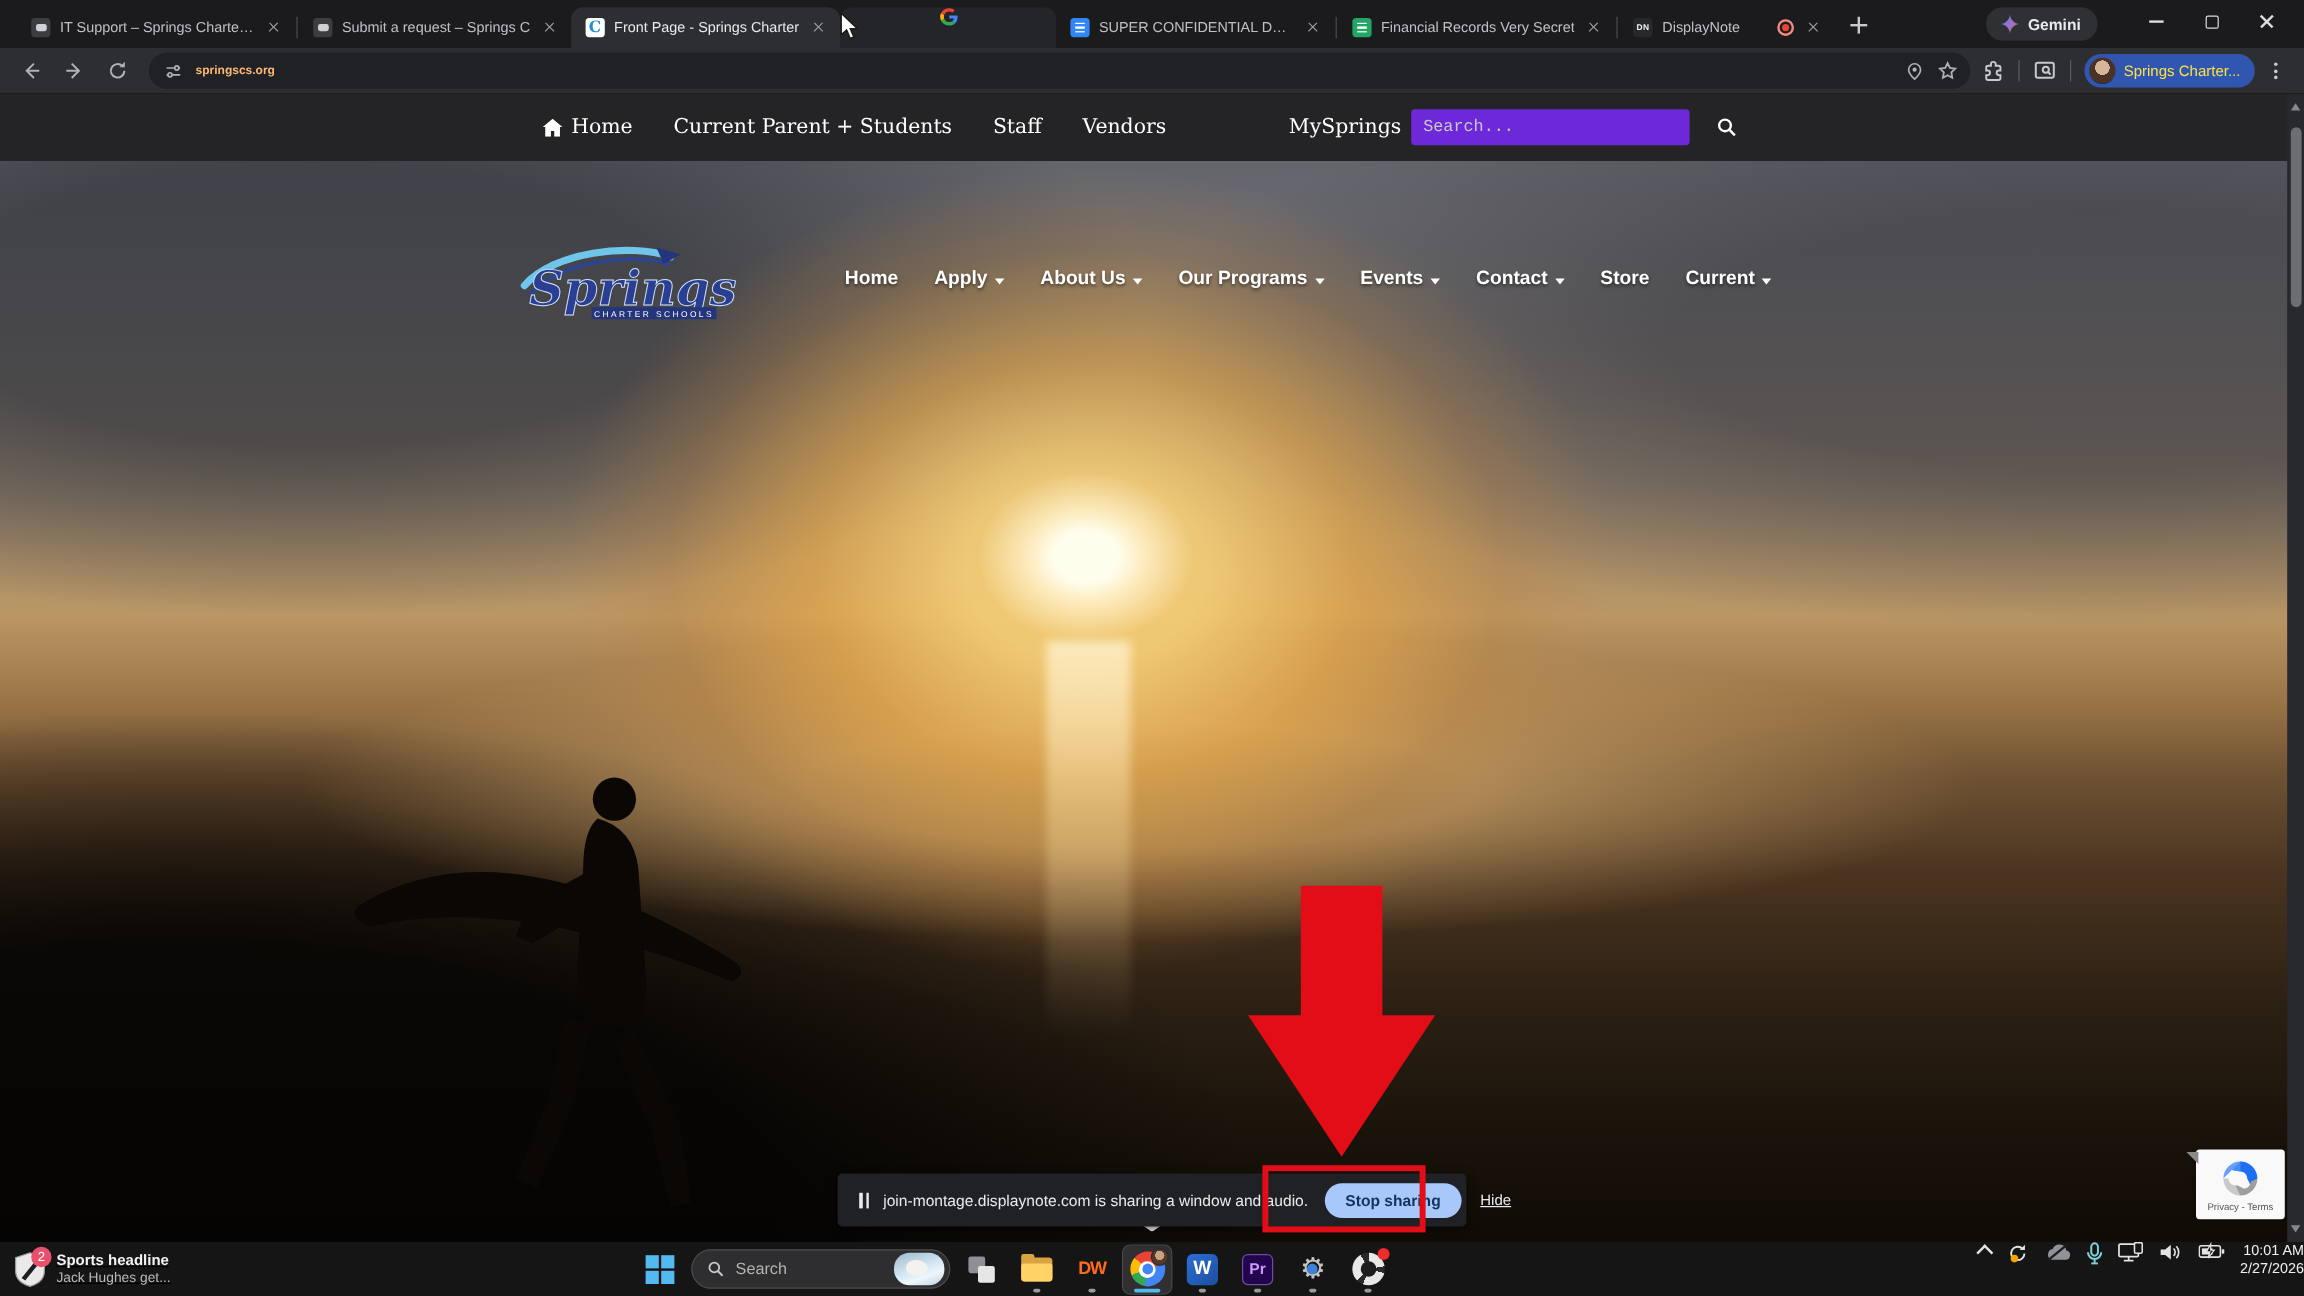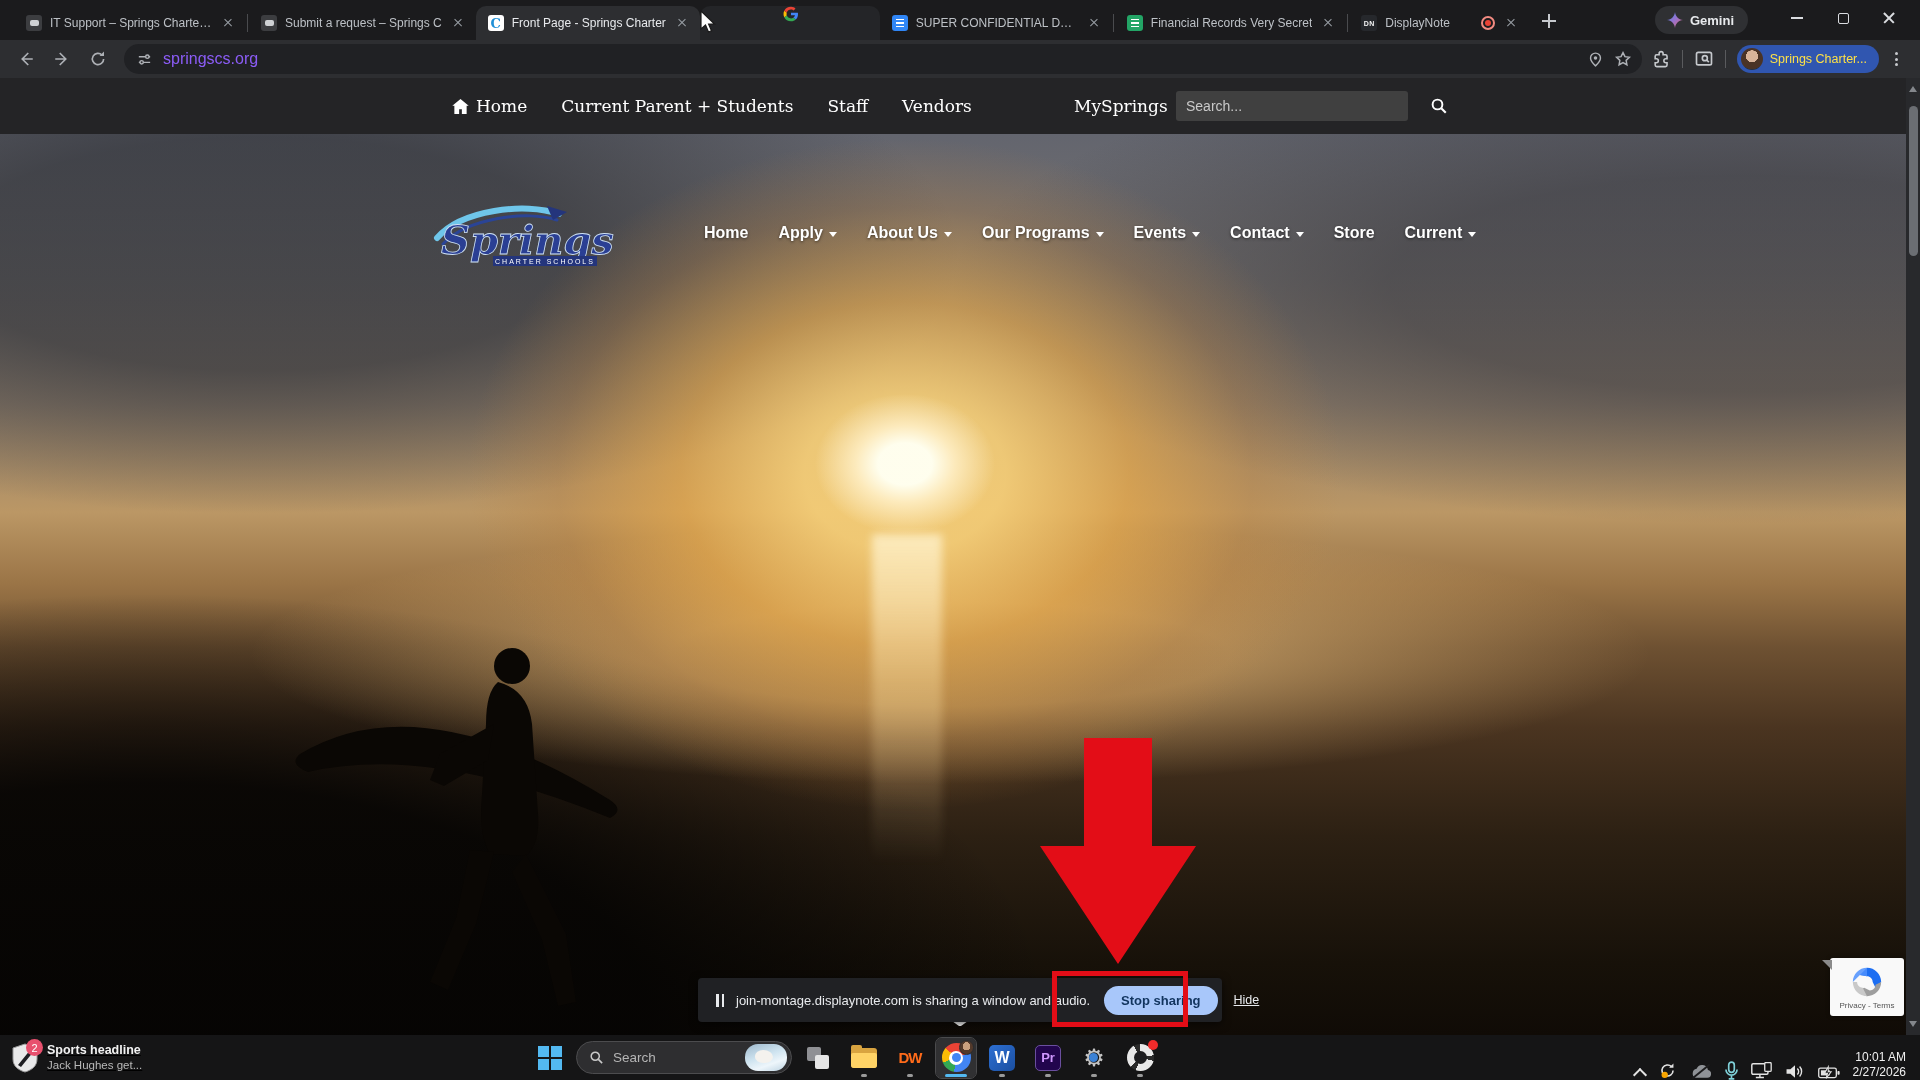--- a/index.html
+++ b/index.html
@@ -38,21 +38,21 @@
   .win-min i { width:12px; height:1.6px; background:#dadce0; display:block; }
   .win-max i { width:11px; height:11px; border:1.6px solid #dadce0; border-radius:2px; display:block; }
   .win-close { position:relative; }
   .win-close:before, .win-close:after { content:""; position:absolute; width:14px; height:1.6px; background:#dadce0; left:16px; top:16px; }
   .win-close:before { transform:rotate(45deg); } .win-close:after { transform:rotate(-45deg); }
 
   
   .toolbar { position:absolute; left:0; top:40px; width:1920px; height:38px; background:#2d2e31; display:flex; align-items:center; padding:0 10px; gap:4px; }
   .nav-ico { width:32px; height:32px; display:flex; align-items:center; justify-content:center; border-radius:50%; }
   .omnibox { flex:1; height:30px; background:#202124; border-radius:15px; display:flex; align-items:center; padding:0 10px 0 12px; gap:10px; margin:0 6px; }
-  .omni-url { color:#8b5cf6; font-size:16px; flex:1; }
+  .omni-url { color:#fdba74; font-size:10px; flex:1;font-weight:bold; }
   .toolbar-right { display:flex; align-items:center; gap:8px; padding-right:4px; }
   .tb-sep { width:1px; height:18px; background:#5a5b5e; margin:0 3px; }
   .profile-pill { display:flex; align-items:center; gap:7px; background:#3056b0; border-radius:15px; padding:3px 12px 3px 4px; color:#fde047; font-size:12.5px; }
   .avatar { width:22px; height:22px; border-radius:50%; background:radial-gradient(circle at 50% 38%, #d8b49a 0 34%, #4a3326 35% 72%, #243041 73%); }
   .dots3 { display:flex; flex-direction:column; gap:2.5px; padding:0 8px; }
   .dots3 i { width:3px; height:3px; border-radius:50%; background:#c6c9cd; display:block; }
 
   
   .page { position:absolute; left:0; top:78px; width:1920px; height:957px; background:#15100a; overflow:hidden; }
   .hero { position:absolute; left:0; top:56px; width:1920px; height:901px;
@@ -66,21 +66,21 @@
       linear-gradient(180deg,#63656e 0%,#767270 16%,#92816e 30%,#bb9765 42%,#9a7446 50%,#6e5132 57%,#4a3420 66%,#2c2013 78%,#171109 92%,#100b06 100%);
   }
   .sun-reflection { position:absolute; left:872px; top:400px; width:70px; height:330px;
     background:linear-gradient(180deg, rgba(255,244,210,.75), rgba(255,230,170,.35) 45%, rgba(255,220,160,.15) 75%, rgba(0,0,0,0)); filter:blur(4px); }
   .surfer { position:absolute; left:280px; top:470px; }
 
   .utilbar { position:absolute; left:0; top:0; width:1920px; height:56px; background:rgba(38,38,41,.93); color:#fff; font-family:"DejaVu Serif", serif; }
   .util-left { position:absolute; left:452px; top:0; height:56px; display:flex; align-items:center; gap:34px; font-size:17px; }
   .util-home { display:flex; align-items:center; gap:7px; }
   .mysprings { position:absolute; left:1074px; top:0; height:56px; display:flex; align-items:center; font-size:17px; }
-  .site-search { position:absolute; left:1176px; top:13px; width:232px; height:30px; background:#404040; border:none; border-radius:3px; color:#cfcfcf; font-size:14px; padding:0 10px; font-family:Liberation Sans, sans-serif; }
+  .site-search { position:absolute; left:1176px; top:13px; width:232px; height:30px; background:#6d28d9; border:none; border-radius:3px; color:#cfcfcf; font-size:14px; padding:0 10px; font-family:Liberation Mono, monospace; }
   .site-search::placeholder { color:#c9c9c9; }
   .util-mag { position:absolute; left:1430px; top:19px; }
 
   .site-header { position:absolute; left:0; top:60px; width:1920px; height:90px; }
   .logo { position:absolute; left:427px; top:8px; }
   .main-nav { position:absolute; left:704px; top:30px; display:flex; align-items:center; gap:30px; color:#fff; font-size:16px; font-weight:bold; text-shadow:0 1px 3px rgba(0,0,0,.55); }
   .main-nav .item { display:flex; align-items:center; gap:6px; }
   .caret { width:0; height:0; border-left:4.5px solid transparent; border-right:4.5px solid transparent; border-top:5px solid #fff; margin-top:2px; }
 
   .hero-heading { position:absolute; left:0; top:813px; width:1920px; text-align:center; color:#fff; font-size:31px; font-weight:bold; text-shadow:0 1px 4px rgba(0,0,0,.65); letter-spacing:.2px; }
@@ -137,21 +137,21 @@
   .chrome-ball:before { content:""; position:absolute; inset:7.5px; border-radius:50%; background:#fff; }
   .chrome-ball:after { content:""; position:absolute; inset:10px; border-radius:50%; background:#4285f4; }
   .chrome-avatar { position:absolute; right:2px; top:2px; width:15px; height:15px; border-radius:50%; border:1.5px solid #2b2b2d; background:radial-gradient(circle at 50% 40%, #caa07e 0 38%, #53392a 39% 75%, #2c2320 76%); z-index:2; }
   .word-ico { width:26px; height:26px; border-radius:5px; background:linear-gradient(135deg,#2d6fd3,#1b4fa0); color:#fff; font-weight:bold; font-size:16px; display:flex; align-items:center; justify-content:center; }
   .pr-ico { width:26px; height:26px; border-radius:5px; background:#22054d; border:1px solid #6a4f9e; color:#cf96fd; font-weight:bold; font-size:13px; display:flex; align-items:center; justify-content:center; }
   .gear-ico { position:relative; font-size:24px; color:#c3c3c3; line-height:1; }
   .gear-ico em { position:absolute; left:50%; top:52%; width:9px; height:9px; margin:-4.5px 0 0 -4.5px; border-radius:50%; background:#3c82d6; }
   .obs-ico { position:relative; width:27px; height:27px; border-radius:50%; background:conic-gradient(#e8e8e8 0 80deg, #2a2a2a 80deg 105deg, #e8e8e8 105deg 200deg, #2a2a2a 200deg 225deg, #e8e8e8 225deg 330deg, #2a2a2a 330deg 360deg); }
   .obs-ico:before { content:""; position:absolute; inset:7px; border-radius:50%; background:#1d1d1f; }
   .obs-red { position:absolute; right:2px; top:2px; width:10px; height:10px; border-radius:50%; background:#f02b2b; z-index:2; }
-  .tray { margin-left:auto; display:flex; align-items:flex-end; gap:13px; padding-right:14px; height:45px; }
+  .tray { margin-left:auto; display:flex; align-items:flex-start; gap:13px; height:45px; }
   .tray svg { display:block; }
   .tray-chevron { width:10px; height:10px; border-left:2px solid #e3e3e3; border-top:2px solid #e3e3e3; transform:rotate(45deg); margin-top:4px; }
   .clock { text-align:right; color:#f0f0f0; font-size:12px; line-height:15px; }
 
   .cursor { position:absolute; z-index:100; }
 </style>
 </head>
 <body>
 
 <div id="screen">

